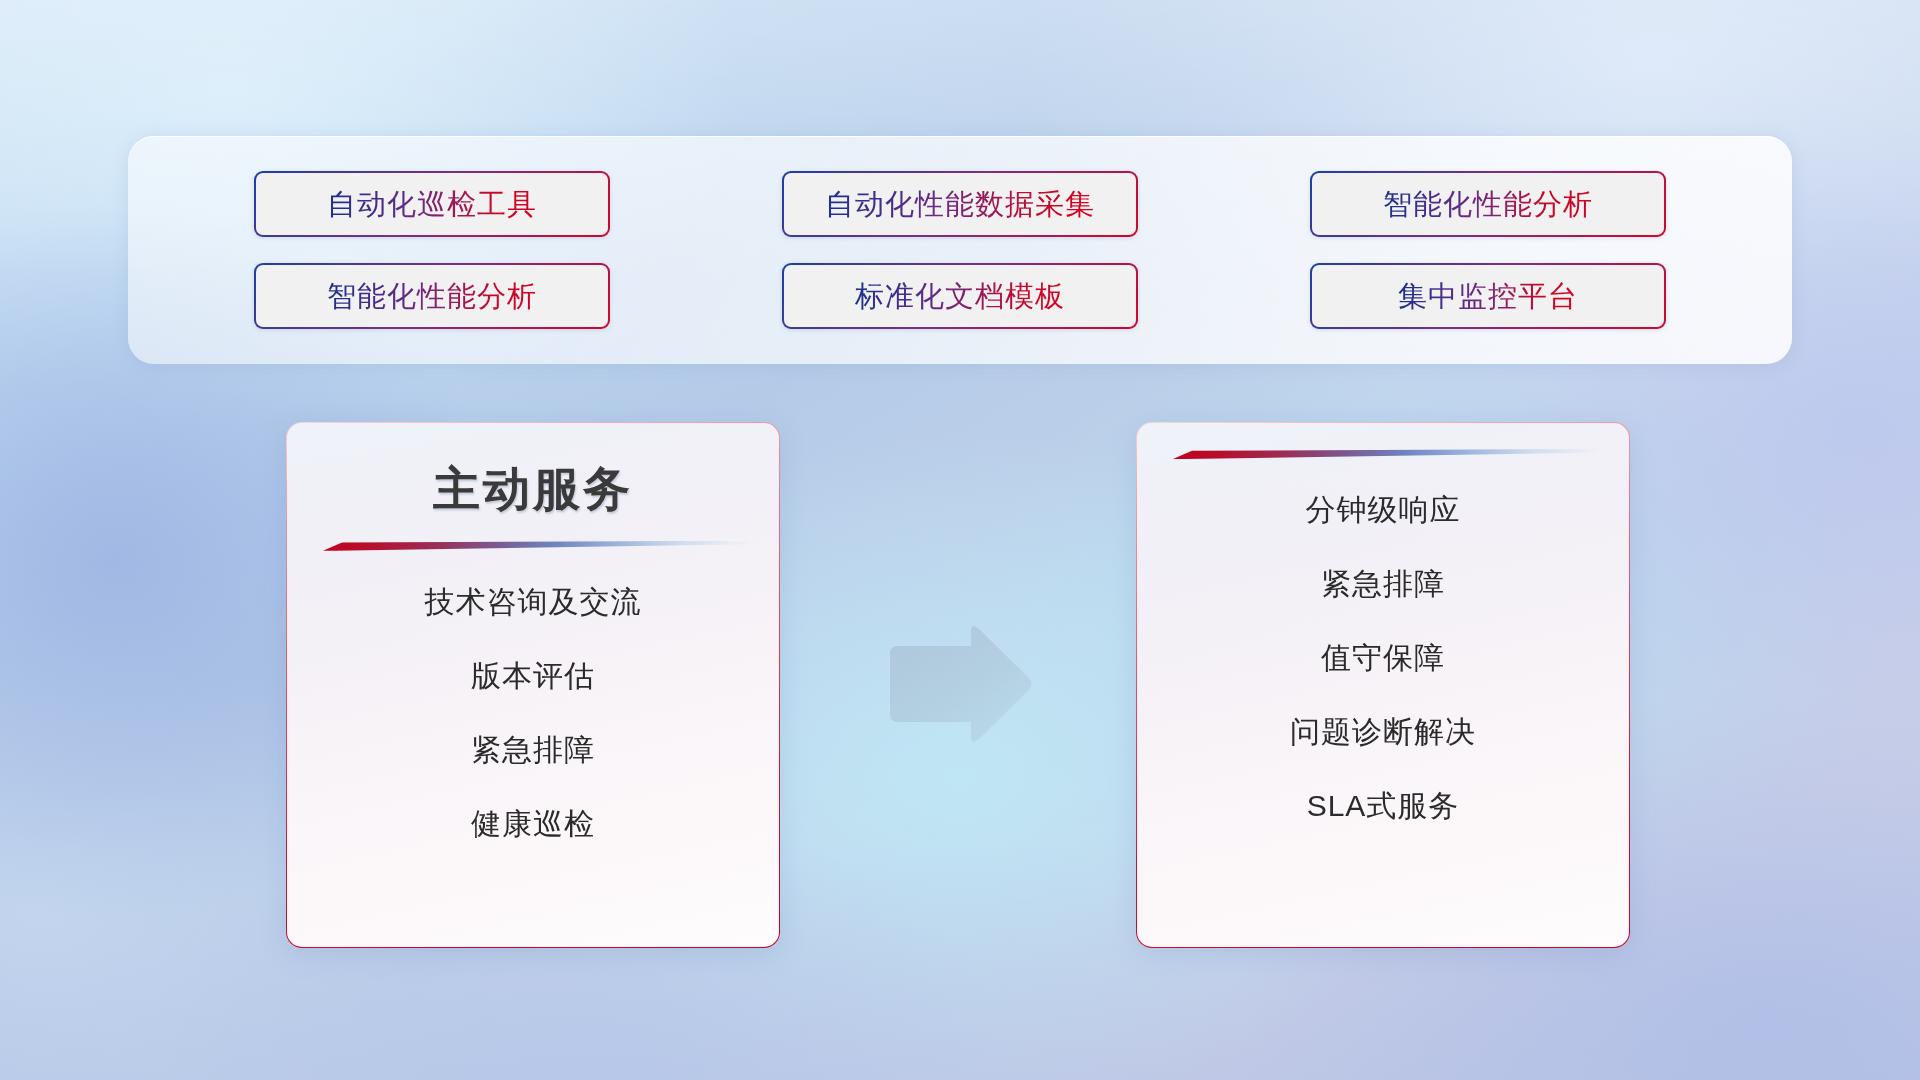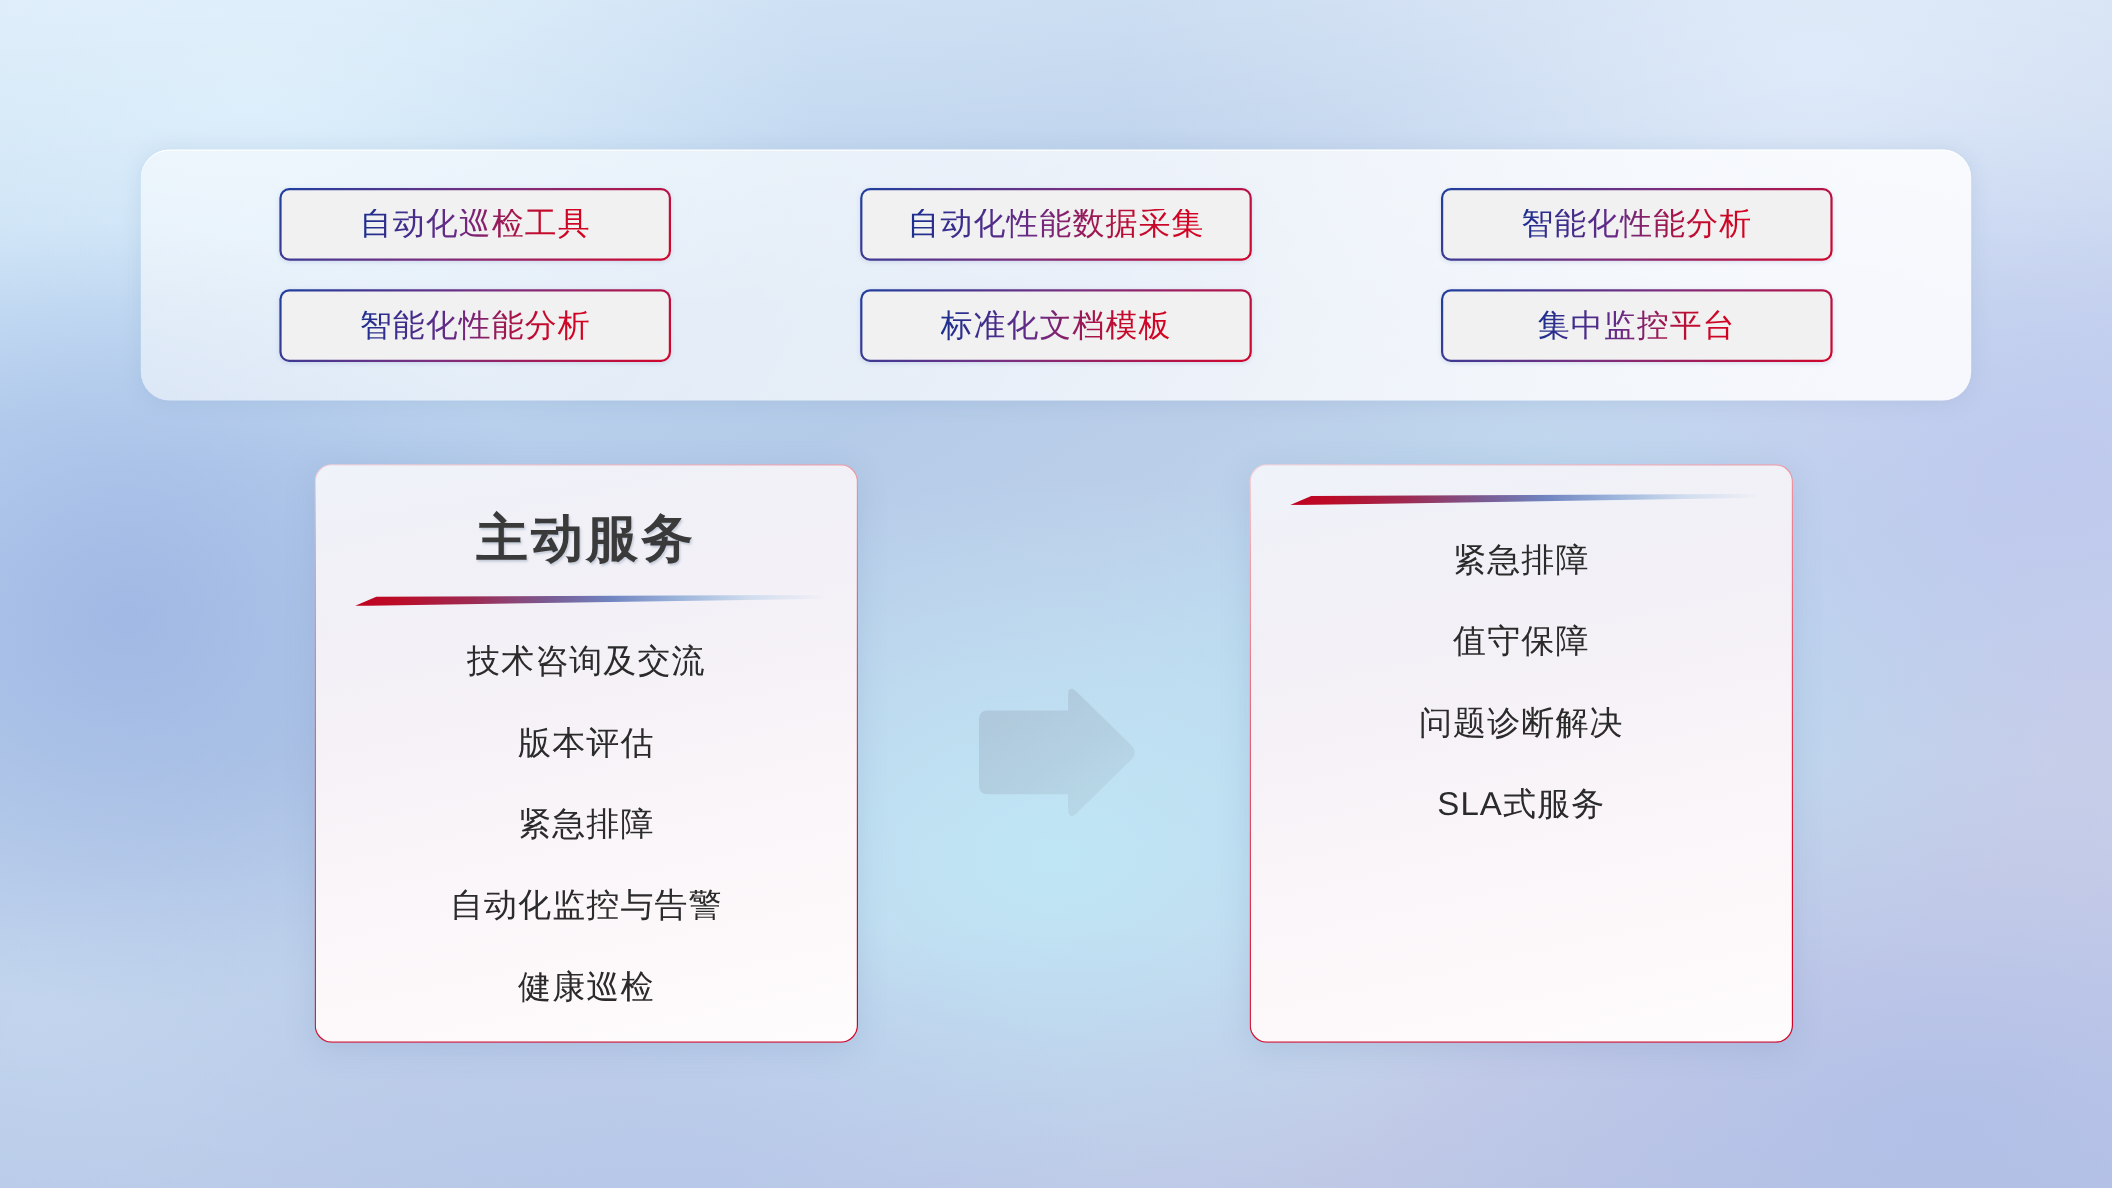--- a/index.html
+++ b/index.html
@@ -258,21 +258,20 @@
 
   <div class="card" id="card-proactive">
     <div class="card-title">主动服务</div>
     <div class="card-divider">
       <div class="bar"></div>
     </div>
     <ul class="card-list">
       <li>技术咨询及交流</li>
       <li>版本评估</li>
       <li>紧急排障</li>
-      <li>自动化监控与告警</li>
       <li>健康巡检</li>
     </ul>
   </div>
 
   <div class="arrow">
     <svg width="160" height="130" viewBox="0 0 160 130">
       <defs>
         <linearGradient id="arrGrad" x1="0" y1="0" x2="1" y2="1">
           <stop offset="0%" stop-color="#9fb0c4" stop-opacity="0.50"></stop>
           <stop offset="55%" stop-color="#a4bccd" stop-opacity="0.46"></stop>
@@ -282,20 +281,21 @@
       <path d="M14,34 Q14,26 22,26 L95,26 L95,12 Q95,2 103,9 L152,57 Q159,64 152,71
                L103,119 Q95,126 95,116 L95,102 L22,102 Q14,102 14,94 Z" fill="url(#arrGrad)"></path>
     </svg>
   </div>
 
   <div class="card" id="card-reactive">
     <div class="card-divider">
       <div class="bar"></div>
     </div>
     <ul class="card-list">
+      <li>分钟级响应</li>
       <li>紧急排障</li>
       <li>值守保障</li>
       <li>问题诊断解决</li>
       <li>SLA式服务</li>
     </ul>
   </div>
 
 </div>
 
 </body></html>

